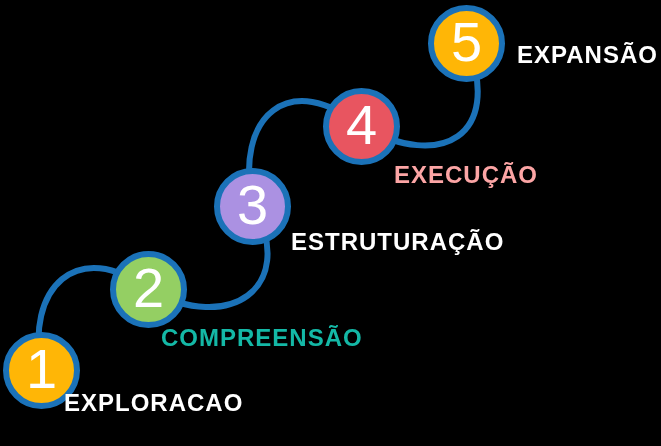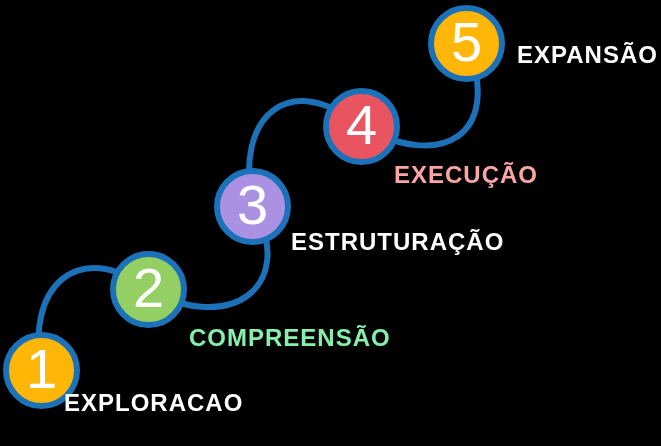--- a/index.html
+++ b/index.html
@@ -48,21 +48,21 @@
   </svg>
 
   <div class="step-circle" style="left: 3px; top: 332px; background-color: rgb(255, 182, 6); border-color: rgb(27, 114, 184);">
     <span class="step-number" style="color: rgb(255, 255, 255);">1</span>
   </div>
   <div class="step-label" style="left: 64px; top: 391px; color: rgb(255, 255, 255);">EXPLORACAO</div>
 
   <div class="step-circle" style="left: 110px; top: 251px; background-color: rgb(148, 207, 99); border-color: rgb(27, 114, 184);">
     <span class="step-number" style="color: rgb(255, 255, 255);">2</span>
   </div>
-  <div class="step-label" style="left: 189px; top: 326px; color: #86efac;">COMPREENSÃO</div>
+  <div class="step-label" style="left: 161px; top: 326px; color: #14b8a6;">COMPREENSÃO</div>
 
   <div class="step-circle" style="left: 214px; top: 168px; background-color: rgb(171, 145, 226); border-color: rgb(27, 114, 184);">
     <span class="step-number" style="color: rgb(255, 255, 255);">3</span>
   </div>
   <div class="step-label" style="left: 291px; top: 230px; color: rgb(255, 255, 255);">ESTRUTURAÇÃO</div>
 
   <div class="step-circle" style="left: 323px; top: 88px; background-color: rgb(232, 85, 96); border-color: rgb(27, 114, 184);">
     <span class="step-number" style="color: rgb(255, 255, 255);">4</span>
   </div>
   <div class="step-label" style="left: 394px; top: 163px; color: #fca5a5;">EXECUÇÃO</div>

